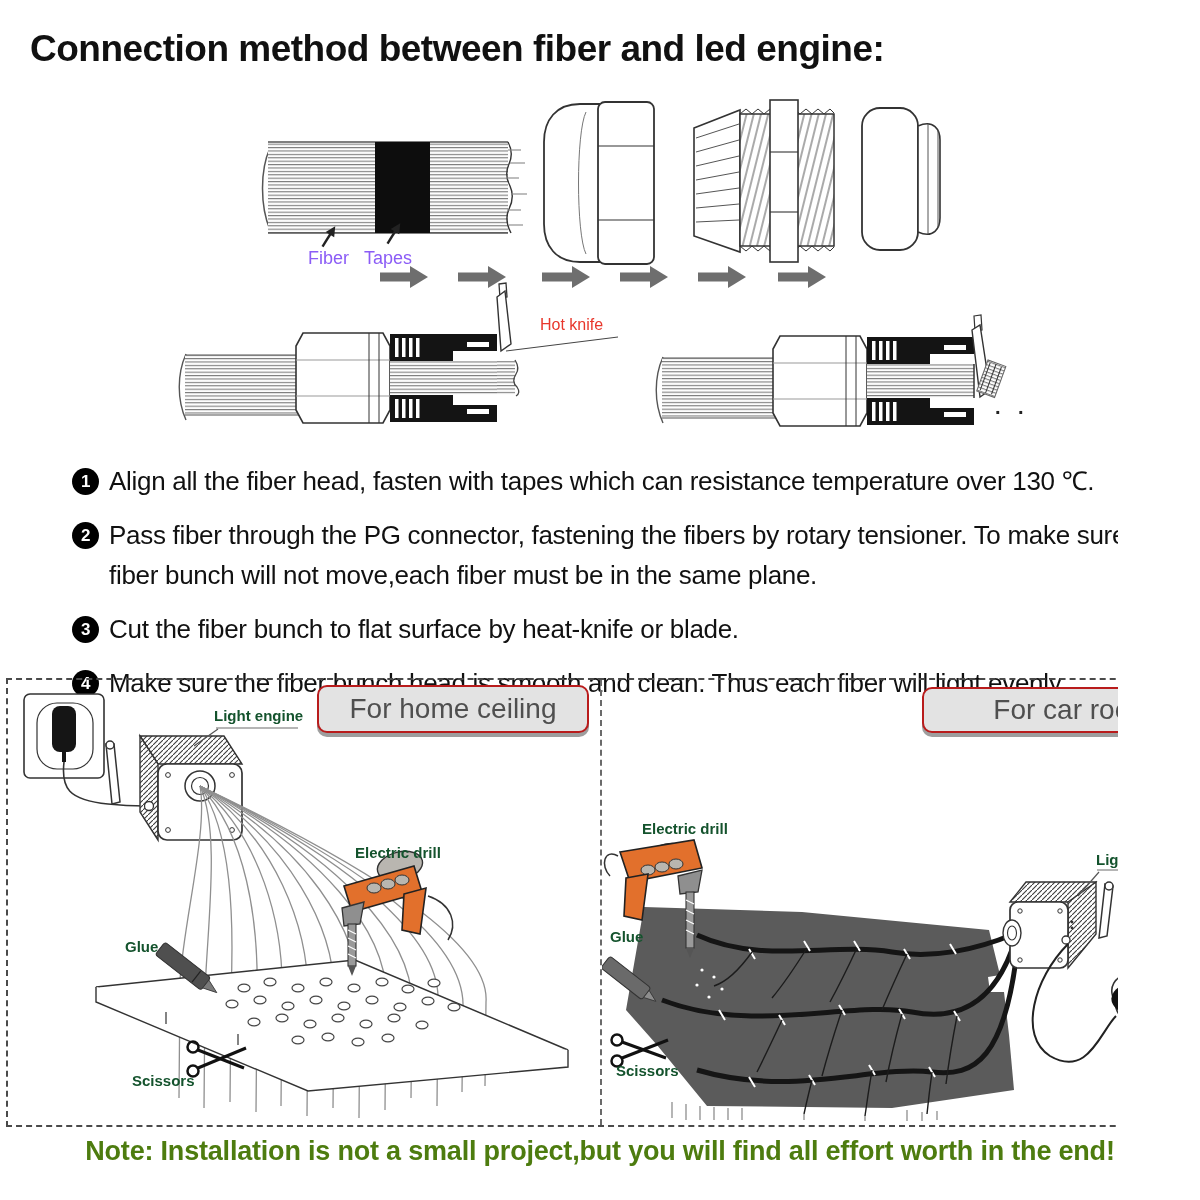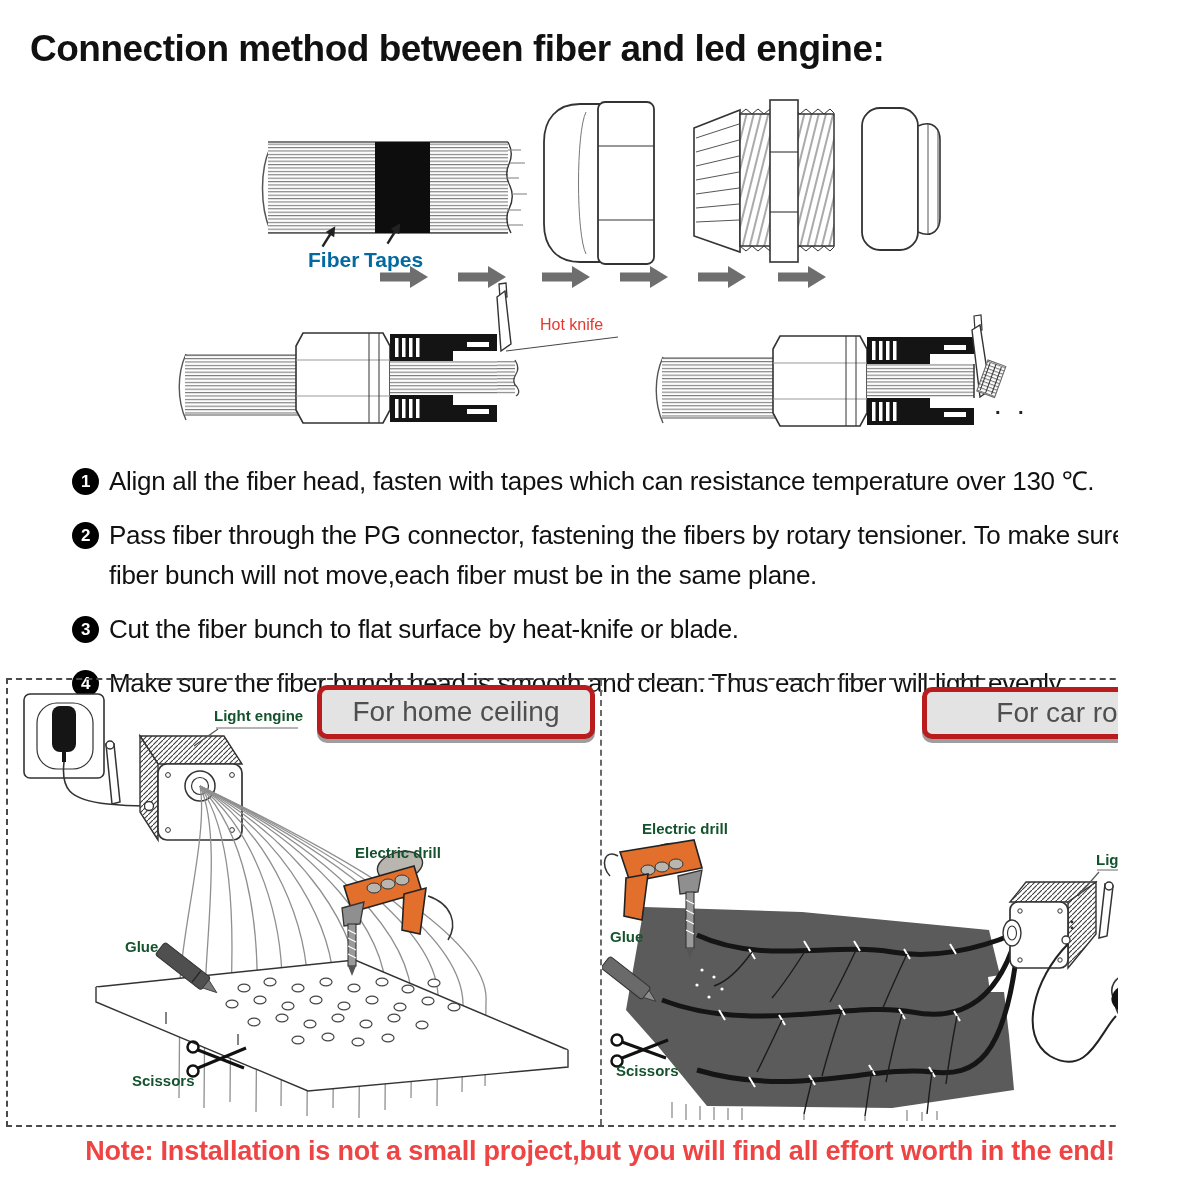--- a/index.html
+++ b/index.html
@@ -1,38 +1,38 @@
 <!DOCTYPE html>
 <html><head>
 <meta charset="utf-8">
 <style>
   html,body{margin:0;padding:0;background:#fff;}
   .page{position:relative;width:1118px;height:1200px;background:#fff;overflow:hidden;
         font-family:"Liberation Sans",sans-serif;color:#111;}
   .title{position:absolute;left:30px;top:28px;font-size:37px;font-weight:bold;letter-spacing:-0.5px;}
   svg{position:absolute;left:0;top:0;}
-  .toplbl{position:absolute;font-size:21px;color:#0369a1;font-weight:bold;}
+  .toplbl{position:absolute;font-size:18px;color:#8b5cf6;}
   .hotknife{position:absolute;left:540px;top:316px;font-size:16px;color:#e8372c;}
   .dots{position:absolute;left:995px;top:396px;font-size:20px;font-weight:bold;letter-spacing:6px;color:#222;}
   .instructions{position:absolute;left:72px;top:461px;width:1112px;margin:0;padding:0;list-style:none;}
   .instructions li{display:flex;align-items:flex-start;margin:0 0 14px 0;font-size:26px;line-height:40px;letter-spacing:-0.3px;}
   .bullet{flex:0 0 27px;width:27px;height:27px;border-radius:50%;background:#000;color:#fff;
           font-size:17px;font-weight:bold;display:flex;align-items:center;justify-content:center;margin:7px 10px 0 0;}
   .itext{flex:1;}
   .panels{position:absolute;left:6px;top:678px;width:1186px;height:445px;border:2px dashed #4a4a4a;display:flex;}
   .panel{position:relative;height:100%;}
   .panel.left{width:592px;border-right:2px dashed #6a6a6a;}
   .panel.right{flex:1;}
   .panel svg{left:0;top:0;}
-  .phead{position:absolute;background:#e3e3e3;border:5px solid #b91c1c;border-radius:10px;
+  .phead{position:absolute;background:#e3e3e3;border:2px solid #b91c1c;border-radius:10px;
          box-shadow:0 4px 0 #9e9e9e;color:#4f4f4f;font-size:28px;text-align:center;}
   .phead.home{left:309px;top:5px;width:268px;height:44px;line-height:44px;}
   .phead.car{left:320px;top:7px;width:214px;height:42px;line-height:42px;text-align:right;}
   .plbl{position:absolute;font-size:15px;font-weight:bold;color:#14532d;}
-  .note{position:absolute;left:0;top:1136px;width:1200px;text-align:center;font-size:27px;font-weight:bold;color:#ef4444;letter-spacing:-0.2px;}
+  .note{position:absolute;left:0;top:1136px;width:1200px;text-align:center;font-size:27px;font-weight:bold;color:#4d7c0f;letter-spacing:-0.2px;}
 </style>
 </head>
 <body>
 
 <div class="page">
 
   <div class="title">Connection method between fiber and led engine:</div>
 
   <svg width="1200" height="460" viewBox="0 0 1200 460">
     <defs>

